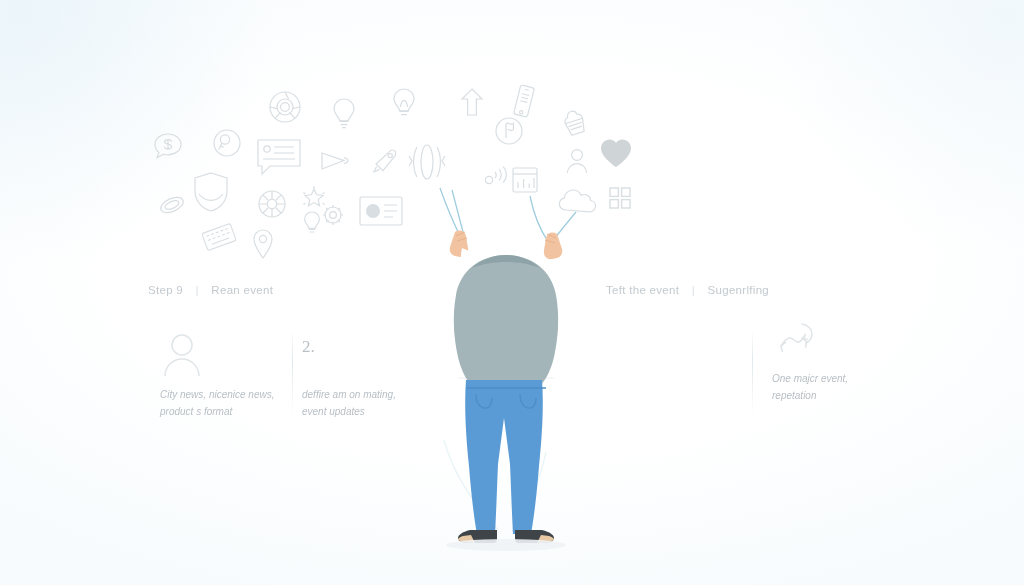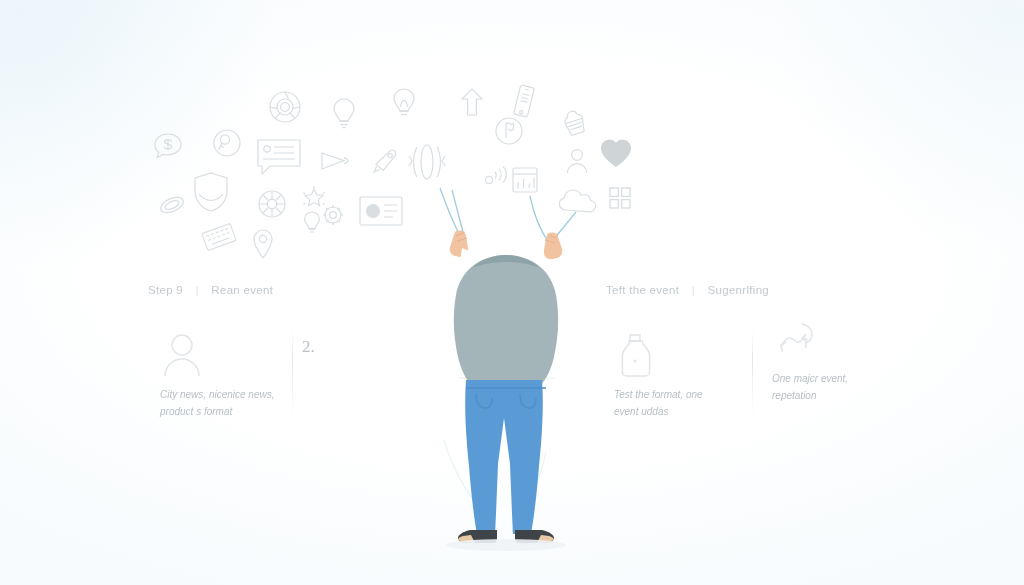--- a/index.html
+++ b/index.html
@@ -410,35 +410,26 @@
       </svg>
     </div>
     <div class="col-text">
       <span class="ln">City news, nicenice news,</span>
       <span class="ln">product s format</span>
     </div>
   </div>
 
   <div class="col" style="left:302px;top:332px">
     <div class="col-num">2.</div>
-  </div>
-
-  <div class="col" style="left:614px;top:332px">
-    <div class="col-icon">
-      <svg width="42" height="46" viewBox="0 0 42 46" fill="none" stroke="currentColor" stroke-width="1.5">
-        <path d="M16 3h10v6H16z"></path>
-        <path d="M14 9h14c0 3 3 5 5 8 1.8 1.8 2.6 4 2.6 7v16c0 2.2-1.8 4-4 4H12.4c-2.2 0-4-1.8-4-4V24c0-3 .8-5.2 2.6-7 2-3 5-5 5-8z"></path>
-        <circle cx="21" cy="29" r="1.4" fill="currentColor" stroke="none"></circle>
-      </svg>
-    </div>
     <div class="col-text">
-      <span class="ln">Test the format, one</span>
-      <span class="ln">event uddas</span>
-    </div>
-  </div>
+      <span class="ln">deffire am on mating,</span>
+      <span class="ln">event updates</span>
+    </div>
+  </div>
+
 
   <div class="col" style="left:772px;top:316px">
     <div class="col-icon">
       <svg width="48" height="46" viewBox="0 0 48 46" fill="none" stroke="currentColor" stroke-width="1.5" stroke-linecap="round">
         <path d="M30 8c6 1 10 5 10 10 0 4-2 7-6 9"></path>
         <path d="M30 22l4.6 3.6-1 5.6"></path>
         <path d="M9 30c3-5 6-8 9-8s5 4 8 4 5-3 7-6"></path>
         <path d="M13.6 26.4L9 30l1.4 5.6"></path>
         <path d="M33.4 18.4l-2.6 3.8 4.4 1.2"></path>
       </svg>

